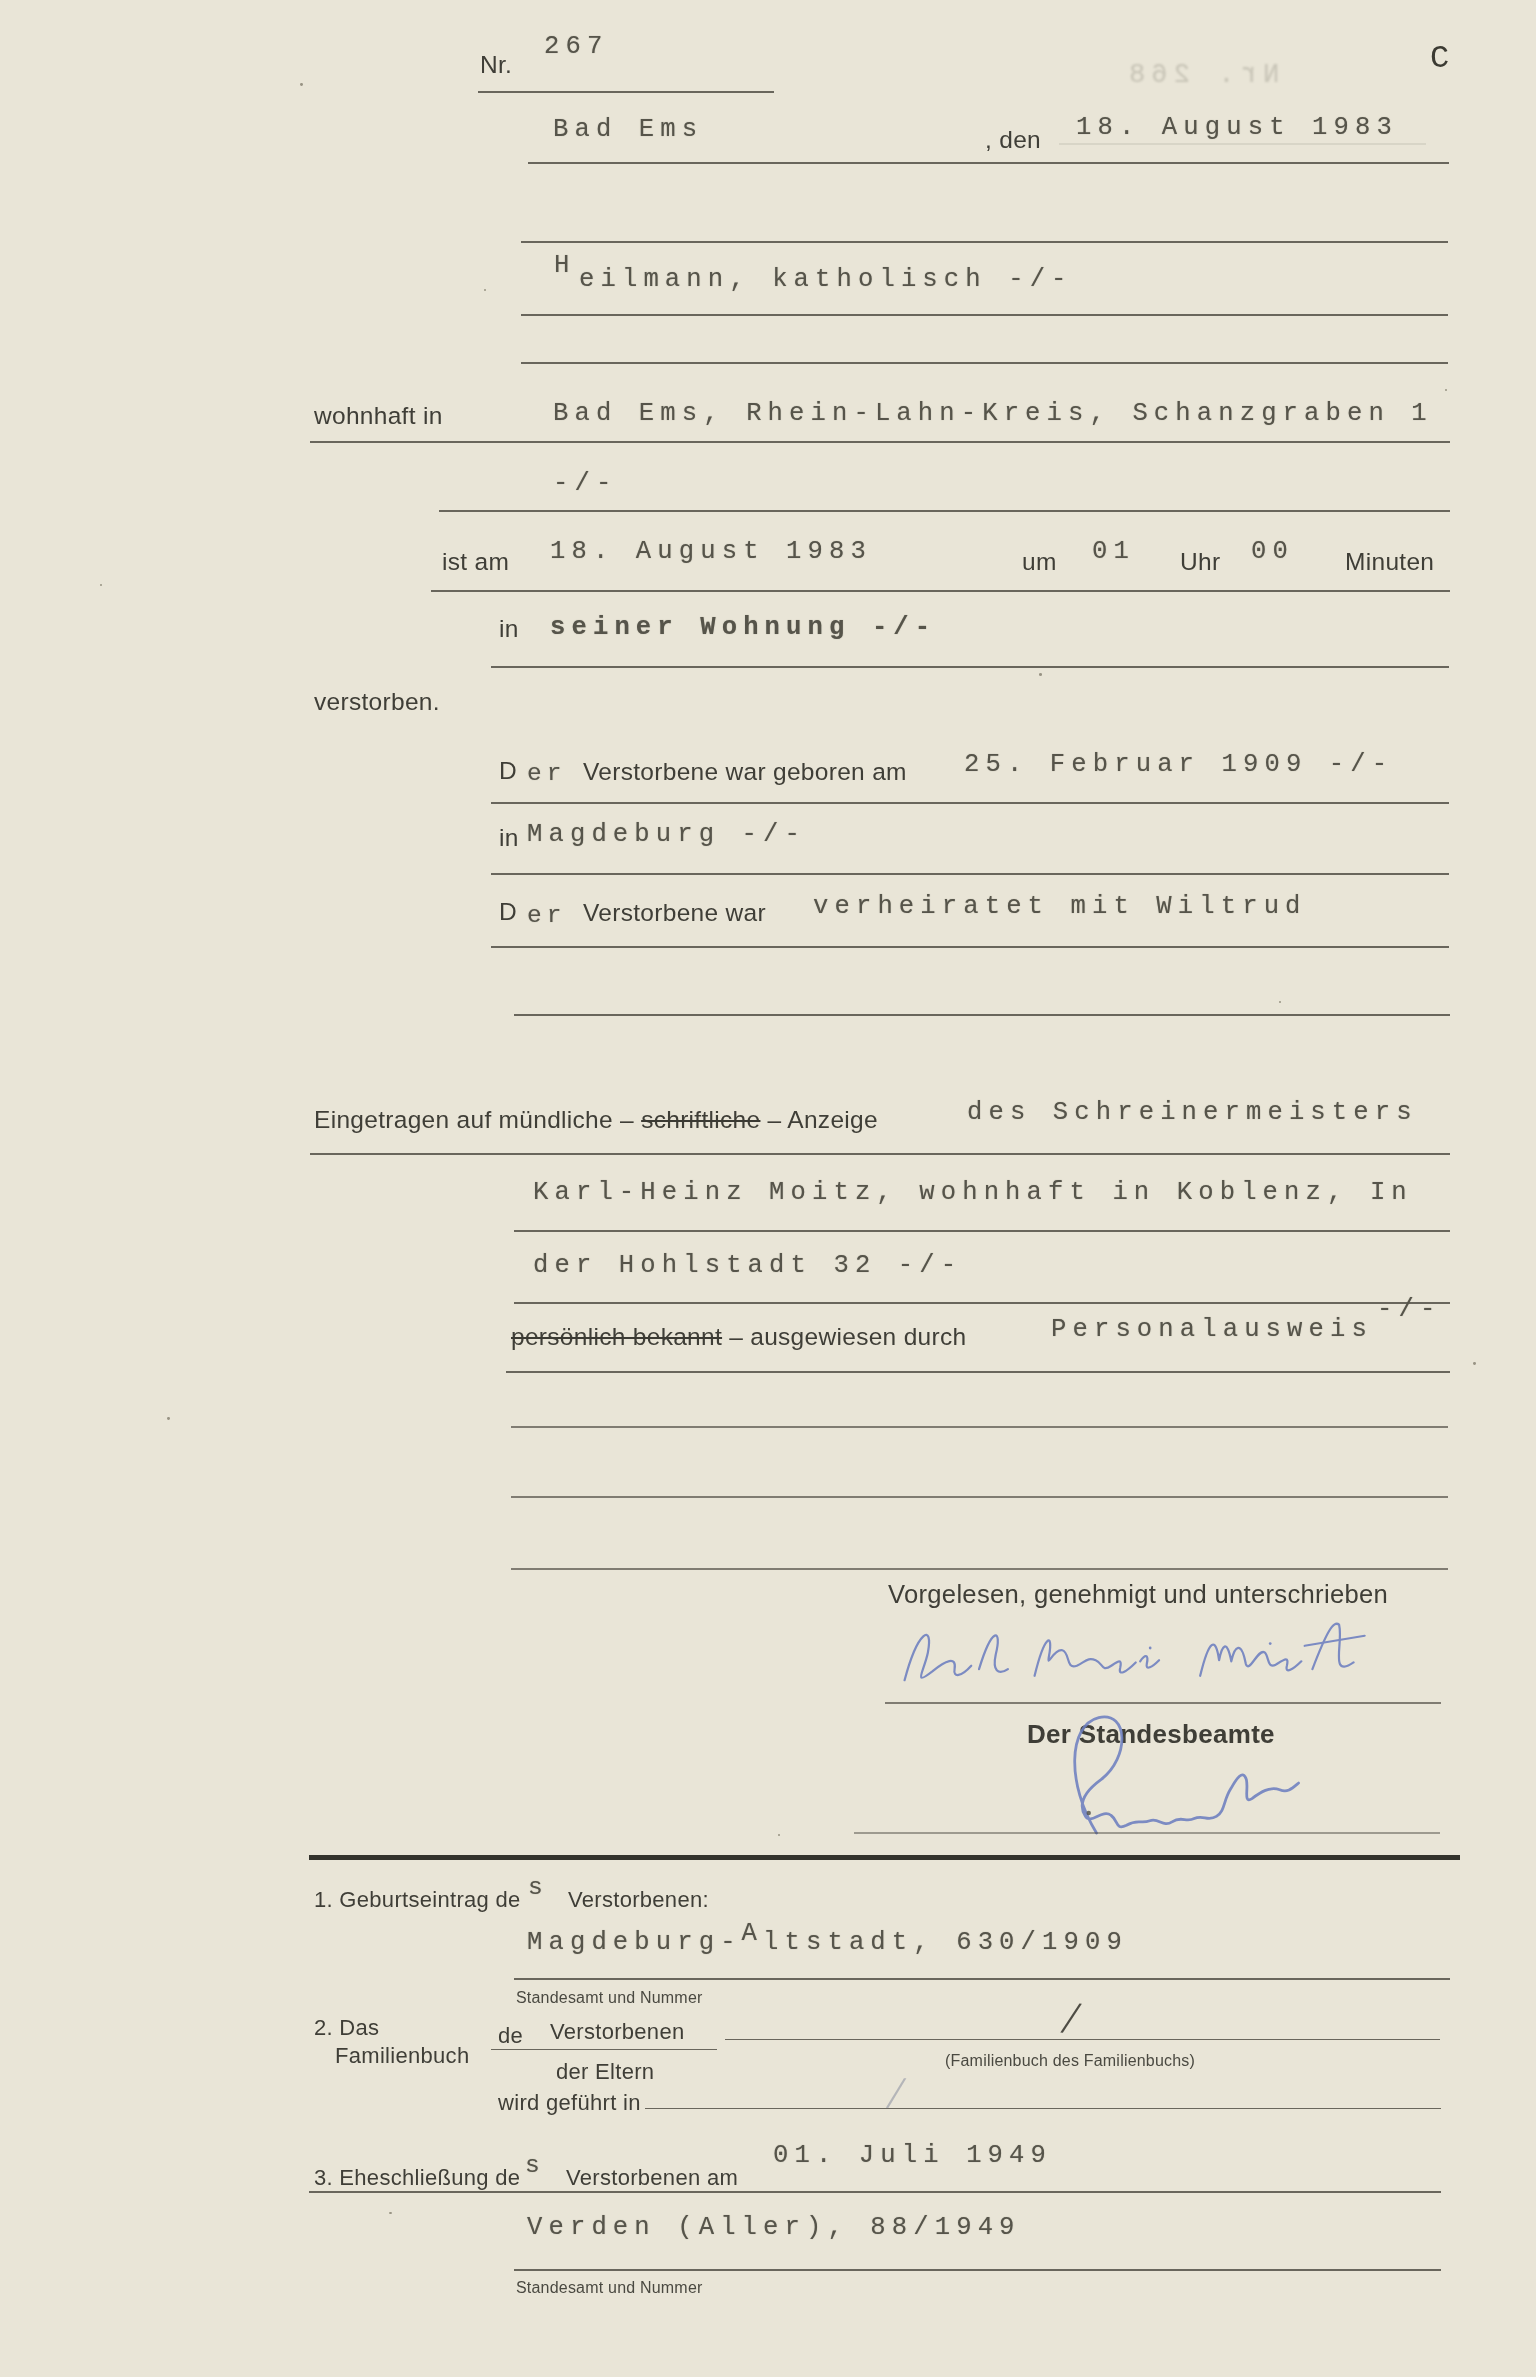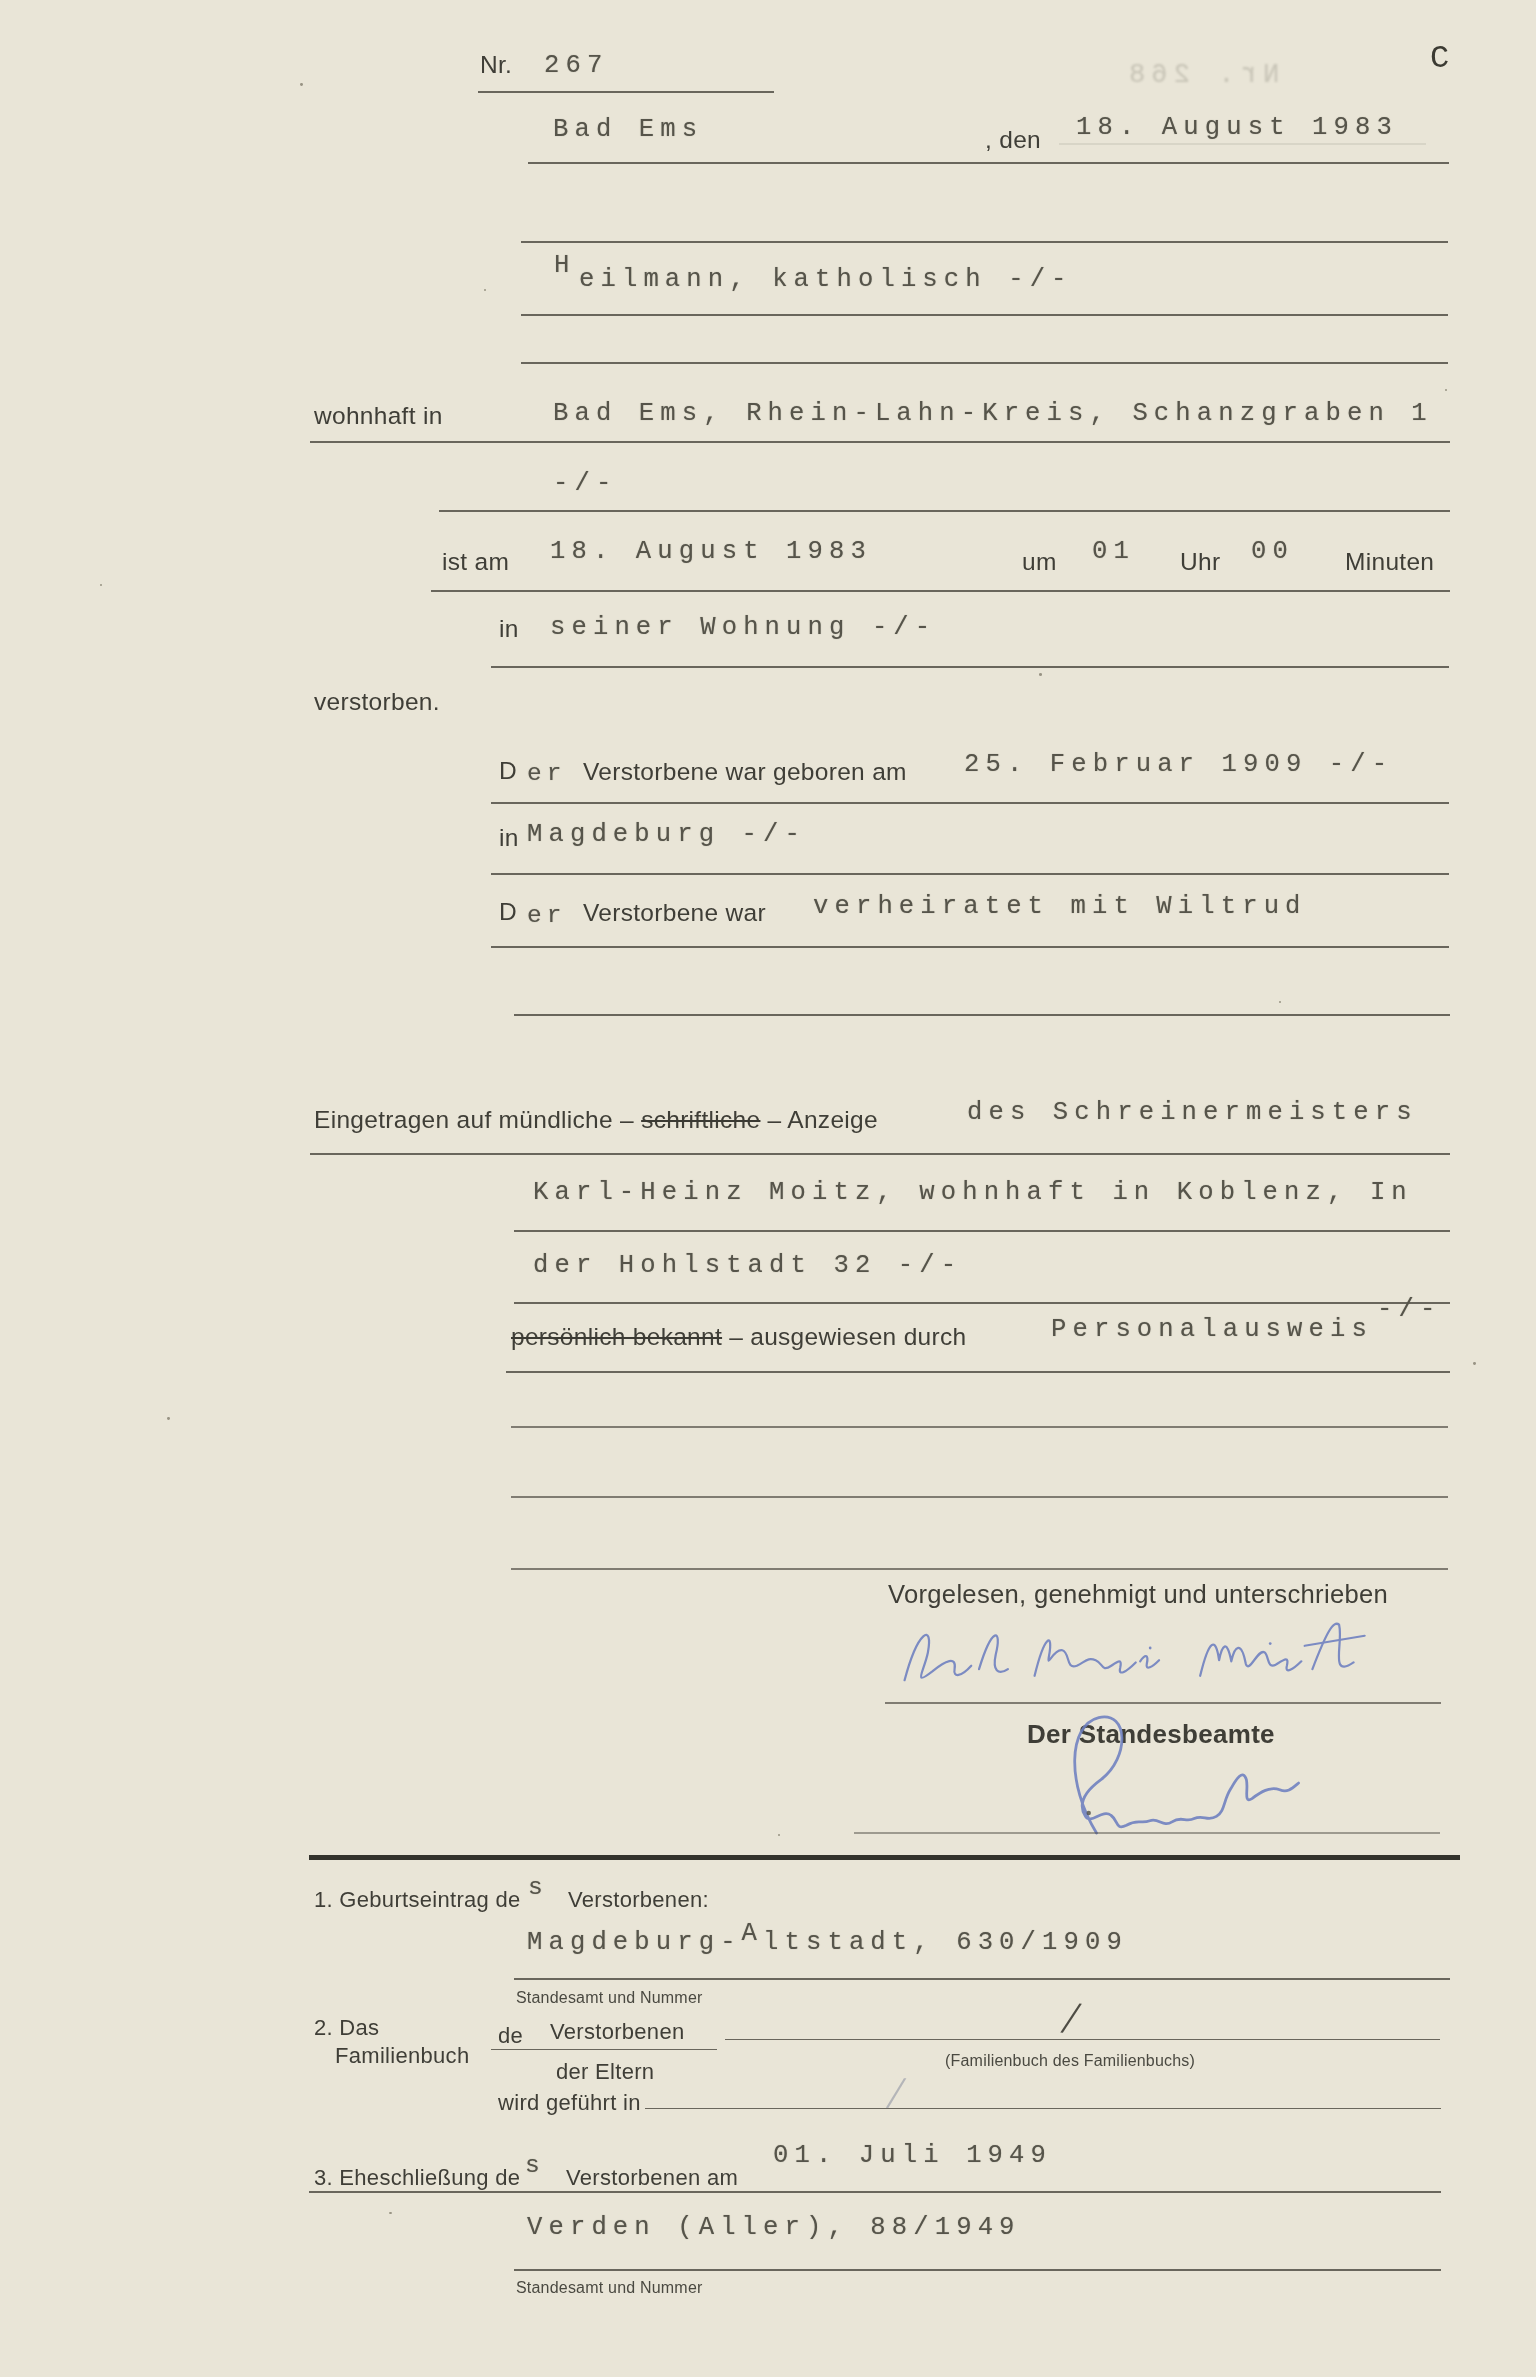--- a/index.html
+++ b/index.html
@@ -49,21 +49,21 @@
 </style>
 </head>
 <body>
 
 <div id="page">
 
   <div class="abs t ghost" style="left:1123px;top:60px;font-size:27px;">Nr. 268</div>
   <div class="ghost-line" style="left:1059px;top:143px;width:367px;"></div>
 
   <span class="abs p" style="left:480px;top:51px;">Nr.</span>
-  <span class="abs t" style="left:544px;top:51px;">267</span>
+  <span class="abs t" style="left:544px;top:32px;">267</span>
   <div class="rule" style="left:478px;top:91px;width:296px;"></div>
   <span class="abs" style="left:1430px;top:40px;font-family:'Liberation Mono','DejaVu Sans Mono',monospace;font-size:32px;color:#3c3b33;">C</span>
 
   <span class="abs t" style="left:553px;top:115px;">Bad Ems</span>
   <span class="abs p" style="left:985px;top:126px;">, den</span>
   <span class="abs t" style="left:1076px;top:113px;">18. August 1983</span>
   <div class="rule" style="left:528px;top:162px;width:921px;"></div>
 
   <div class="rule" style="left:521px;top:241px;width:927px;"></div>
   <span class="abs t" style="left:554px;top:251px;">H</span>
@@ -80,21 +80,21 @@
   <span class="abs p" style="left:442px;top:548px;">ist am</span>
   <span class="abs t" style="left:550px;top:537px;">18. August 1983</span>
   <span class="abs p" style="left:1022px;top:548px;">um</span>
   <span class="abs t" style="left:1092px;top:537px;">01</span>
   <span class="abs p" style="left:1180px;top:548px;">Uhr</span>
   <span class="abs t" style="left:1251px;top:537px;">00</span>
   <span class="abs p" style="left:1345px;top:548px;">Minuten</span>
   <div class="rule" style="left:431px;top:590px;width:1019px;"></div>
 
   <span class="abs p" style="left:499px;top:615px;">in</span>
-  <span class="abs t" style="left:550px;top:613px;">seiner Wohnung -/-</span>
+  <span class="abs t" style="left:550px;top:613px;font-weight:bold;">seiner Wohnung -/-</span>
   <div class="rule" style="left:491px;top:666px;width:958px;"></div>
   <span class="abs p" style="left:314px;top:688px;">verstorben.</span>
 
   <span class="abs p" style="left:499px;top:757px;">D</span>
   <span class="abs t t-44" style="left:527px;top:760px;">er</span>
   <span class="abs p" style="left:583px;top:758px;">Verstorbene war geboren am</span>
   <span class="abs t" style="left:964px;top:750px;">25. Februar 1909 -/-</span>
   <div class="rule" style="left:491px;top:802px;width:958px;"></div>
   <span class="abs p" style="left:499px;top:824px;">in</span>
   <span class="abs t" style="left:527px;top:820px;">Magdeburg -/-</span>

